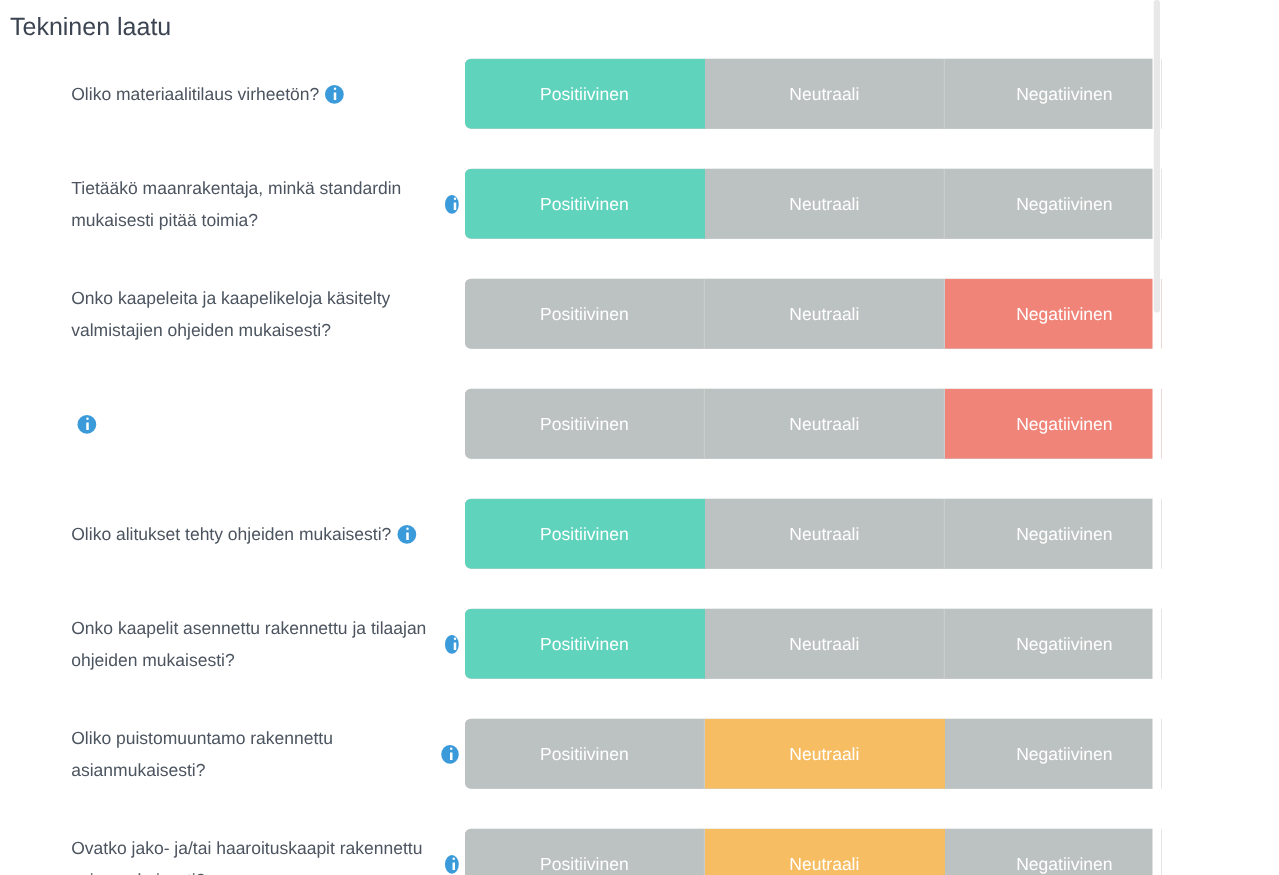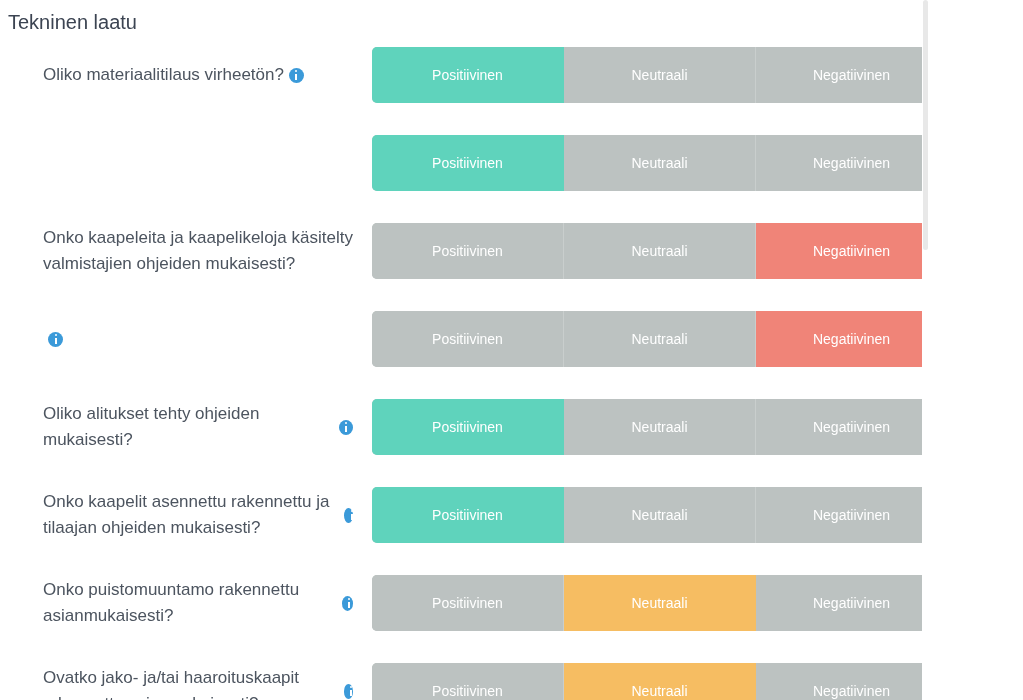--- a/index.html
+++ b/index.html
@@ -42,27 +42,27 @@
   }
 
   .row {
     position: relative;
     height: 88px;
   }
 
   
   .q-label {
     position: absolute;
-    left: 43px;
+    left: 57px;
     width: 310px;
     top: 0;
     height: 56px;
     display: flex;
     align-items: center;
-    font-size: 17px;
+    font-size: 14px;
     line-height: 26px;
     color: #4c545f;
     font-weight: 400;
   }
   .q-label .q-text {
     display: inline;
   }
   .info-icon {
     display: inline-block;
     vertical-align: -2px;
@@ -208,20 +208,24 @@
         <div class="segmented">
           <div class="seg pos sel-positive">Positiivinen</div>
           <div class="seg neu">Neutraali</div>
           <div class="seg neg">Negatiivinen</div>
         </div>
         <div class="flag-btn">
           <span class="excl-icon"></span>
         </div>
       </div>
       <div class="row">
+        <div class="q-label">
+          <span class="q-text">Tietääkö maanrakentaja, minkä standardin mukaisesti pitää toimia?</span>
+          <span class="info-icon"></span>
+        </div>
         <div class="segmented">
           <div class="seg pos sel-positive">Positiivinen</div>
           <div class="seg neu">Neutraali</div>
           <div class="seg neg">Negatiivinen</div>
         </div>
         <div class="flag-btn">
           <span class="excl-icon"></span>
         </div>
       </div>
       <div class="row">
@@ -273,21 +277,21 @@
           <div class="seg pos sel-positive">Positiivinen</div>
           <div class="seg neu">Neutraali</div>
           <div class="seg neg">Negatiivinen</div>
         </div>
         <div class="flag-btn">
           <span class="excl-icon"></span>
         </div>
       </div>
       <div class="row">
         <div class="q-label">
-          <span class="q-text">Onko puistomuuntamo rakennettu asianmukaisesti?</span>
+          <span class="q-text">Oliko puistomuuntamo rakennettu asianmukaisesti?</span>
           <span class="info-icon"></span>
         </div>
         <div class="segmented">
           <div class="seg pos">Positiivinen</div>
           <div class="seg neu sel-neutral">Neutraali</div>
           <div class="seg neg">Negatiivinen</div>
         </div>
         <div class="flag-btn">
           <span class="excl-icon"></span>
         </div>

